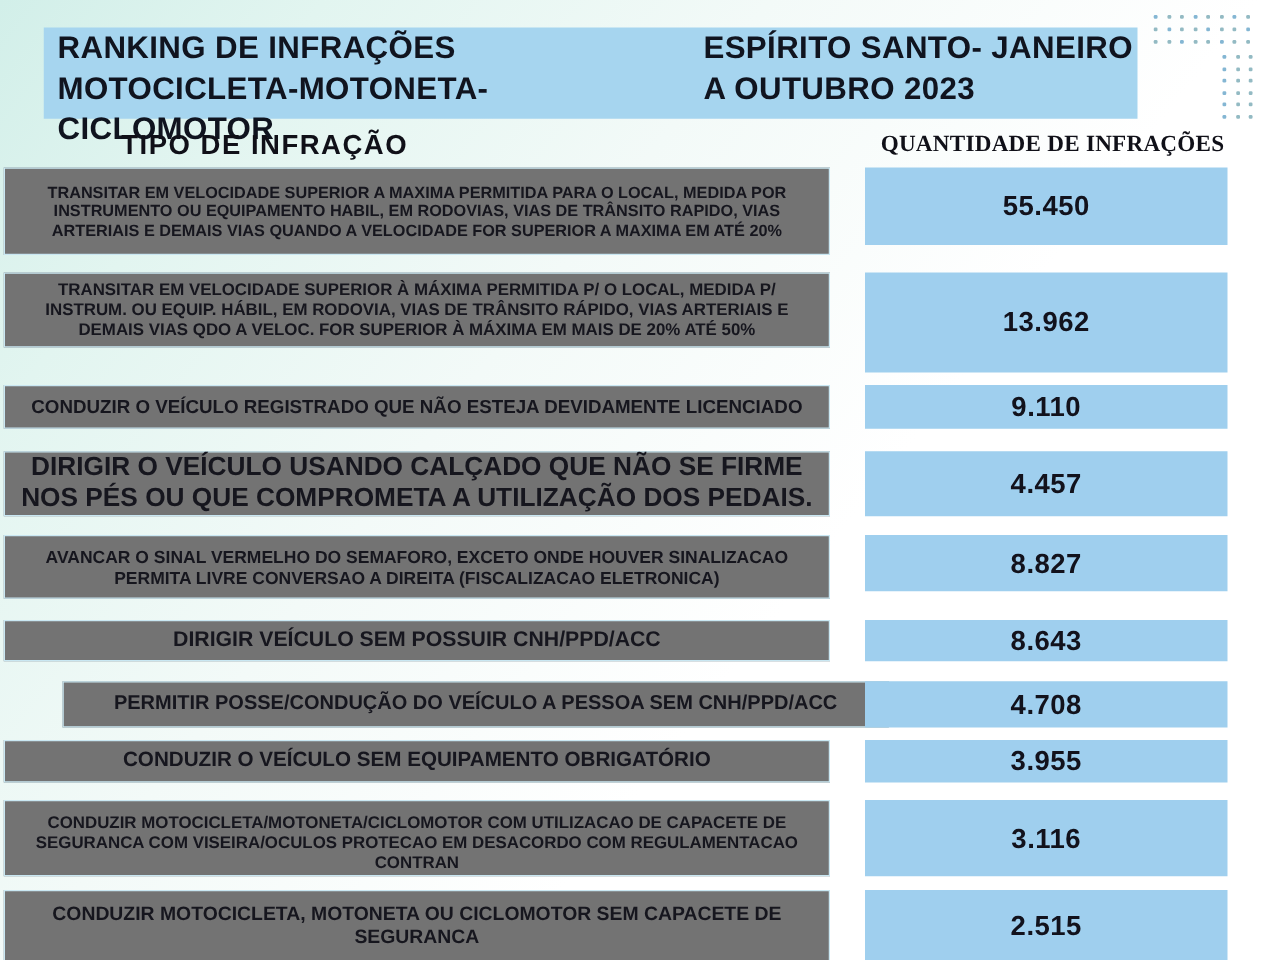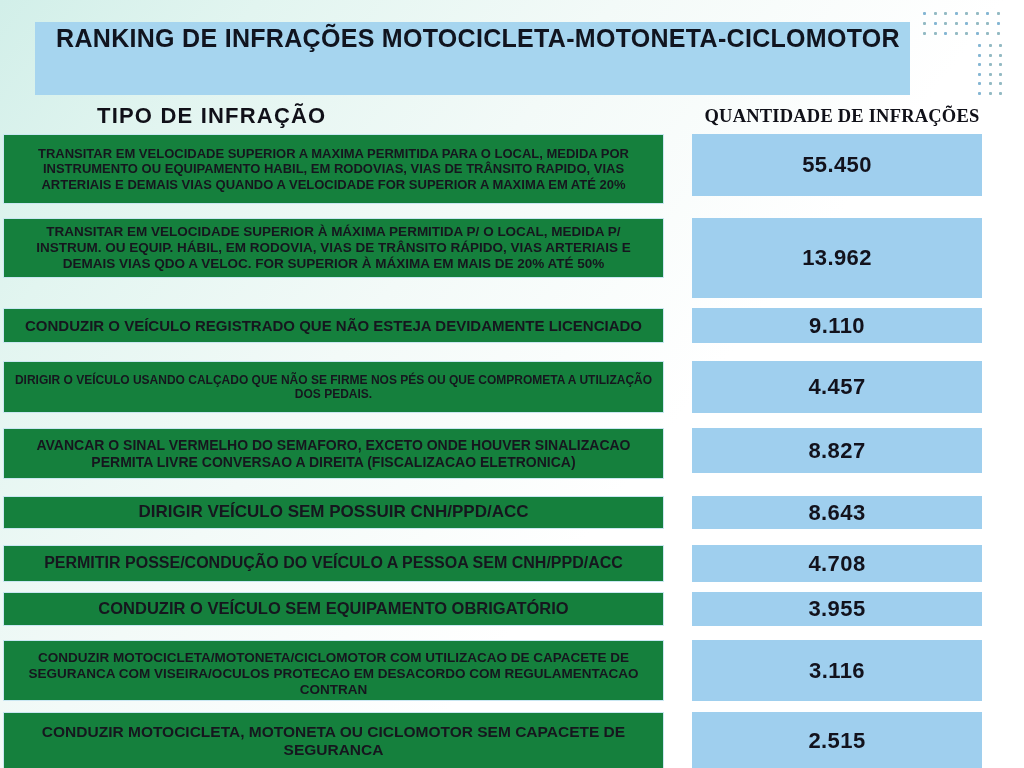--- a/index.html
+++ b/index.html
@@ -31,40 +31,41 @@
   .col-head-right{
     left:692px;top:106px;width:300px;text-align:center;
     font-weight:700;font-size:18.5px;letter-spacing:.2px;color:#101018;font-family:Liberation Serif, serif;
   }
 
   .dots{left:923px;top:10px;width:92px;height:90px;}
   .dots .dot{position:absolute;width:3px;height:3px;border-radius:1px;}
 
   .row{
     left:3px;width:661px;
-    background:#15803d;border:1px solid var(--row-border);
+    background:#737373;border:1px solid var(--row-border);
     display:flex;align-items:center;justify-content:center;
     text-align:center;font-weight:700;line-height:1.18;
     padding:2px 8px;color:#16161e;
   }
   .row span{display:block;}
   .row.narrow span{max-width:615px;}
 
   .count{
     left:692px;width:290px;
     background:var(--count-blue);
     display:flex;align-items:center;justify-content:center;
     font-weight:700;font-size:22px;letter-spacing:.4px;color:#12121c;
   }
 </style>
 </head>
 <body style="--banner-blue: #a6d5ef; --count-blue: #9fcfee; --row-border: #c9e7f2;">
 
 <div class="abs banner">
   <div>RANKING DE INFRAÇÕES MOTOCICLETA-MOTONETA-CICLOMOTOR</div>
+  <div>ESPÍRITO SANTO- JANEIRO A OUTUBRO 2023</div>
 </div>
 
 <div class="abs dots">
     <span class="dot" style="left: 0px; top: 2px; background: rgb(132, 182, 211);"></span>
     <span class="dot" style="left: 10.5px; top: 2px; background: rgb(147, 186, 195);"></span>
     <span class="dot" style="left: 21px; top: 2px; background: rgb(147, 186, 195);"></span>
     <span class="dot" style="left: 31.5px; top: 2px; background: rgb(132, 182, 211);"></span>
     <span class="dot" style="left: 42px; top: 2px; background: rgb(147, 186, 195);"></span>
     <span class="dot" style="left: 52.5px; top: 2px; background: rgb(147, 186, 195);"></span>
     <span class="dot" style="left: 63px; top: 2px; background: rgb(132, 182, 211);"></span>
@@ -116,36 +117,36 @@
 <div class="abs row" style="top:218px;height:60px;font-size:13.5px;">
     <span>TRANSITAR EM VELOCIDADE SUPERIOR À MÁXIMA PERMITIDA P/ O LOCAL, MEDIDA P/ INSTRUM. OU EQUIP. HÁBIL, EM RODOVIA, VIAS DE TRÂNSITO RÁPIDO, VIAS ARTERIAIS E DEMAIS VIAS QDO A VELOC. FOR SUPERIOR À MÁXIMA EM MAIS DE 20% ATÉ 50%</span>
   </div>
 <div class="abs count" style="top:218px;height:80px;">13.962</div>
 
 <div class="abs row" style="top:308px;height:35px;font-size:15px;">
     <span>CONDUZIR O VEÍCULO REGISTRADO QUE NÃO ESTEJA DEVIDAMENTE LICENCIADO</span>
   </div>
 <div class="abs count" style="top:308px;height:35px;">9.110</div>
 
-<div class="abs row" style="top:361px;height:52px;font-size:12px;">
+<div class="abs row" style="top:361px;height:52px;font-size:21px;">
     <span>DIRIGIR O VEÍCULO USANDO CALÇADO QUE NÃO SE FIRME NOS PÉS OU QUE COMPROMETA A UTILIZAÇÃO DOS PEDAIS.</span>
   </div>
 <div class="abs count" style="top:361px;height:52px;">4.457</div>
 
 <div class="abs row" style="top:428px;height:51px;font-size:14px;">
     <span>AVANCAR O SINAL VERMELHO DO SEMAFORO, EXCETO ONDE HOUVER SINALIZACAO PERMITA LIVRE CONVERSAO A DIREITA (FISCALIZACAO ELETRONICA)</span>
   </div>
 <div class="abs count" style="top:428px;height:45px;">8.827</div>
 
 <div class="abs row" style="top:496px;height:33px;font-size:17px;">
     <span>DIRIGIR VEÍCULO SEM POSSUIR CNH/PPD/ACC</span>
   </div>
 <div class="abs count" style="top:496px;height:33px;">8.643</div>
 
-<div class="abs row" style="top:545px;height:37px;font-size:16px;">
+<div class="abs row" style="top:545px;height:37px;font-size:16px;margin-left:47px;">
     <span>PERMITIR POSSE/CONDUÇÃO DO VEÍCULO A PESSOA SEM CNH/PPD/ACC</span>
   </div>
 <div class="abs count" style="top:545px;height:37px;">4.708</div>
 
 <div class="abs row" style="top:592px;height:34px;font-size:16.5px;">
     <span>CONDUZIR O VEÍCULO SEM EQUIPAMENTO OBRIGATÓRIO</span>
   </div>
 <div class="abs count" style="top:592px;height:34px;">3.955</div>
 
 <div class="abs row narrow" style="top:640px;height:61px;font-size:13.5px;align-items:flex-end;">

